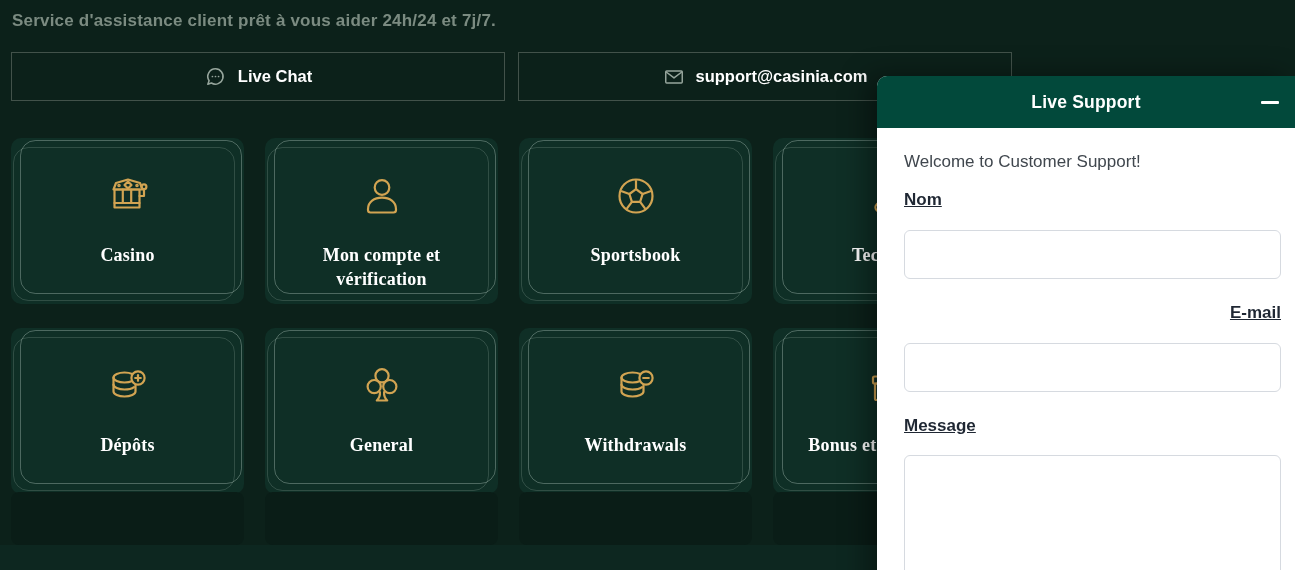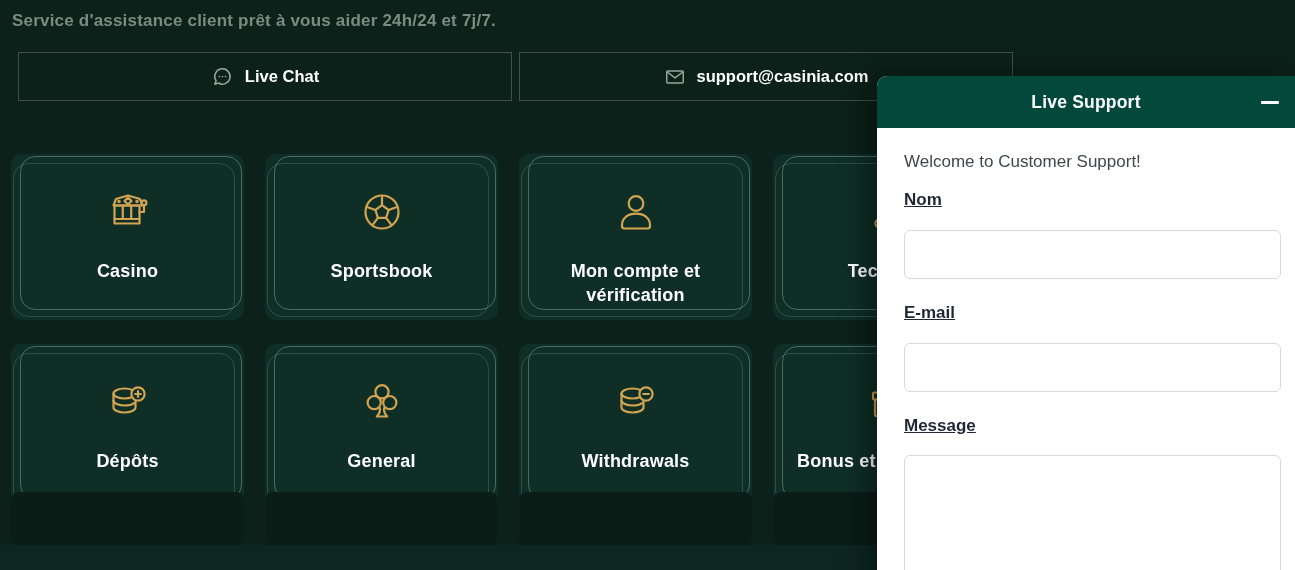--- a/index.html
+++ b/index.html
@@ -7,27 +7,27 @@
     --panel-green:#02493b; --text-muted:#7b8b81; --btn-border:#42524a;
     --frame-line:rgba(223,242,233,0.30); --frame-line2:rgba(223,242,233,0.16);
   }
   *{box-sizing:border-box; margin:0; padding:0;}
   html,body{width:1295px; height:570px; overflow:hidden;}
   body{font-family:"Liberation Sans", sans-serif; background:var(--background);}
   .page{position:relative; width:1295px; height:570px; overflow:hidden; background:var(--background);}
 
   .assist-text{position:absolute; left:12px; top:11px; font-size:17px; font-weight:600; color:var(--text-muted); letter-spacing:.2px;}
 
-  .contact-row{position:absolute; left:18px; top:52px; display:flex; gap:7px;}
+  .contact-row{position:absolute; left:11px; top:52px; display:flex; gap:13px;}
   .contact-btn{display:flex; align-items:center; justify-content:center; gap:11px;
     width:494px; height:49px; background:transparent; border:1px solid var(--btn-border);
     color:#fff; font-family:inherit; font-size:16.5px; font-weight:700; cursor:pointer;}
   .contact-btn .cicon{display:flex; color:#97a69d;}
 
-  .grid{position:absolute; left:11px; top:154px; display:grid; grid-template-columns:repeat(4,233px); grid-column-gap:21px; grid-row-gap:24px;}
+  .grid{position:absolute; left:11px; top:138px; display:grid; grid-template-columns:repeat(4,233px); grid-column-gap:21px; grid-row-gap:24px;font-family:Liberation Serif, serif;}
   .card{position:relative; width:233px; height:166px; background:var(--card-background); border-radius:10px;
     display:flex; flex-direction:column; align-items:center; padding:33px 24px 0; cursor:pointer;}
   .card .frame{position:absolute; inset:0; pointer-events:none;}
   .card .glyph{display:flex; color:var(--accent-gold); height:50px; align-items:center;}
   .card .clabel{margin-top:22px; color:#fff; font-size:18px; font-weight:600; text-align:center; line-height:1.35; letter-spacing:.2px;}
 
   .stub-row{position:absolute; left:11px; top:492px; display:flex; gap:21px;}
   .stub{width:233px; height:53px; background:#0a1d17; border-radius:8px;}
   .footer-strip{position:absolute; left:0; right:0; bottom:0; height:25px; background:#0d2720;}
 
@@ -36,21 +36,21 @@
     display:flex; flex-direction:column;margin-top:38px;}
   .panel-header{position:relative; height:52px; flex:0 0 52px; background:var(--panel-green);
     display:flex; align-items:center; justify-content:center;}
   .panel-title{color:#fff; font-size:17.5px; font-weight:700; letter-spacing:.2px;}
   .minimize-btn{position:absolute; right:10px; top:50%; transform:translateY(-50%); width:30px; height:30px;
     background:transparent; border:none; cursor:pointer; display:flex; align-items:center; justify-content:center;}
   .minimize-btn .dash{display:block; width:18px; height:3px; background:#fff; border-radius:1px;}
   .panel-body{flex:1; background:#fff; padding:0 14px 0 27px;border-radius:22px;}
   .welcome{margin-top:24px; font-size:17px; color:#40474e;}
   .field-label{display:block; font-size:17px; font-weight:700; color:#1f2733;text-decoration:underline;}
-  .lbl-nom{margin-top:18px;} .lbl-email{margin-top:24px;} .lbl-message{margin-top:24px;}
+  .lbl-nom{margin-top:18px;} .lbl-email{margin-top:24px;text-align:right;} .lbl-message{margin-top:24px;}
   .panel-input{display:block; margin-top:20px; width:377px; height:49px; border:1px solid #d6dae0; border-radius:6px;
     background:#fff; font-family:inherit; font-size:16px; color:#1f2733; padding:0 12px; outline:none;}
   .panel-textarea{display:block; margin-top:19px; width:377px; height:141px; border:1px solid #d6dae0; border-radius:6px;
     background:#fff; font-family:inherit; font-size:16px; color:#1f2733; padding:10px 12px; resize:none; outline:none;}
 </style>
 </head>
 <body>
 
 <div class="page">
 
@@ -103,40 +103,40 @@
       <span class="clabel">Casino</span>
     </div>
 
     <div class="card">
       <svg class="frame" width="233" height="166" viewBox="0 0 233 166" fill="none">
         <rect x="9.5" y="2.5" width="221" height="153" rx="15" stroke="var(--frame-line)"></rect>
         <rect x="2.5" y="9.5" width="221" height="153" rx="15" stroke="var(--frame-line2)"></rect>
       </svg>
       <span class="glyph">
         <svg width="48" height="48" viewBox="0 0 48 48" fill="none" stroke="currentColor" stroke-width="2.2" stroke-linejoin="round" stroke-linecap="round">
+          <circle cx="24" cy="15.5" r="7.3"></circle>
+          <path d="M12.5 40.5c-1.4 0-2.5-1.1-2.5-2.5v-.8c0-7.6 6.3-11.5 14-11.5s14 3.9 14 11.5v.8c0 1.4-1.1 2.5-2.5 2.5Z"></path>
+        </svg>
+      </span>
+      <span class="clabel">Mon compte et vérification</span>
+    </div>
+
+    <div class="card">
+      <svg class="frame" width="233" height="166" viewBox="0 0 233 166" fill="none">
+        <rect x="9.5" y="2.5" width="221" height="153" rx="15" stroke="var(--frame-line)"></rect>
+        <rect x="2.5" y="9.5" width="221" height="153" rx="15" stroke="var(--frame-line2)"></rect>
+      </svg>
+      <span class="glyph">
+        <svg width="48" height="48" viewBox="0 0 48 48" fill="none" stroke="currentColor" stroke-width="2.2" stroke-linejoin="round" stroke-linecap="round">
           <circle cx="24" cy="24" r="16.5"></circle>
           <path d="M24 17.2 30.6 22l-2.5 7.8h-8.2L17.4 22Z"></path>
           <path d="M24 17.2V9M30.6 22l7.7-2.7M28.1 29.8l4.7 6.4M19.9 29.8l-4.7 6.4M17.4 22l-7.7-2.7"></path>
         </svg>
       </span>
       <span class="clabel">Sportsbook</span>
-    </div>
-
-    <div class="card">
-      <svg class="frame" width="233" height="166" viewBox="0 0 233 166" fill="none">
-        <rect x="9.5" y="2.5" width="221" height="153" rx="15" stroke="var(--frame-line)"></rect>
-        <rect x="2.5" y="9.5" width="221" height="153" rx="15" stroke="var(--frame-line2)"></rect>
-      </svg>
-      <span class="glyph">
-        <svg width="48" height="48" viewBox="0 0 48 48" fill="none" stroke="currentColor" stroke-width="2.2" stroke-linejoin="round" stroke-linecap="round">
-          <circle cx="24" cy="15.5" r="7.3"></circle>
-          <path d="M12.5 40.5c-1.4 0-2.5-1.1-2.5-2.5v-.8c0-7.6 6.3-11.5 14-11.5s14 3.9 14 11.5v.8c0 1.4-1.1 2.5-2.5 2.5Z"></path>
-        </svg>
-      </span>
-      <span class="clabel">Mon compte et vérification</span>
     </div>
 
     <div class="card">
       <svg class="frame" width="233" height="166" viewBox="0 0 233 166" fill="none">
         <rect x="9.5" y="2.5" width="221" height="153" rx="15" stroke="var(--frame-line)"></rect>
         <rect x="2.5" y="9.5" width="221" height="153" rx="15" stroke="var(--frame-line2)"></rect>
       </svg>
       <span class="glyph">
         <svg width="48" height="48" viewBox="0 0 48 48" fill="none" stroke="currentColor" stroke-width="2.2" stroke-linejoin="round" stroke-linecap="round">
           <path d="M31 9.5a8.5 8.5 0 0 0-9 11.6L10.6 32.5a4 4 0 0 0 5.7 5.7L27.6 26.8a8.5 8.5 0 0 0 11-9.8l-5.3 5.3-5.5-1.1-1.1-5.5 5.3-5.3a8.5 8.5 0 0 0-1-.9Z"></path>

